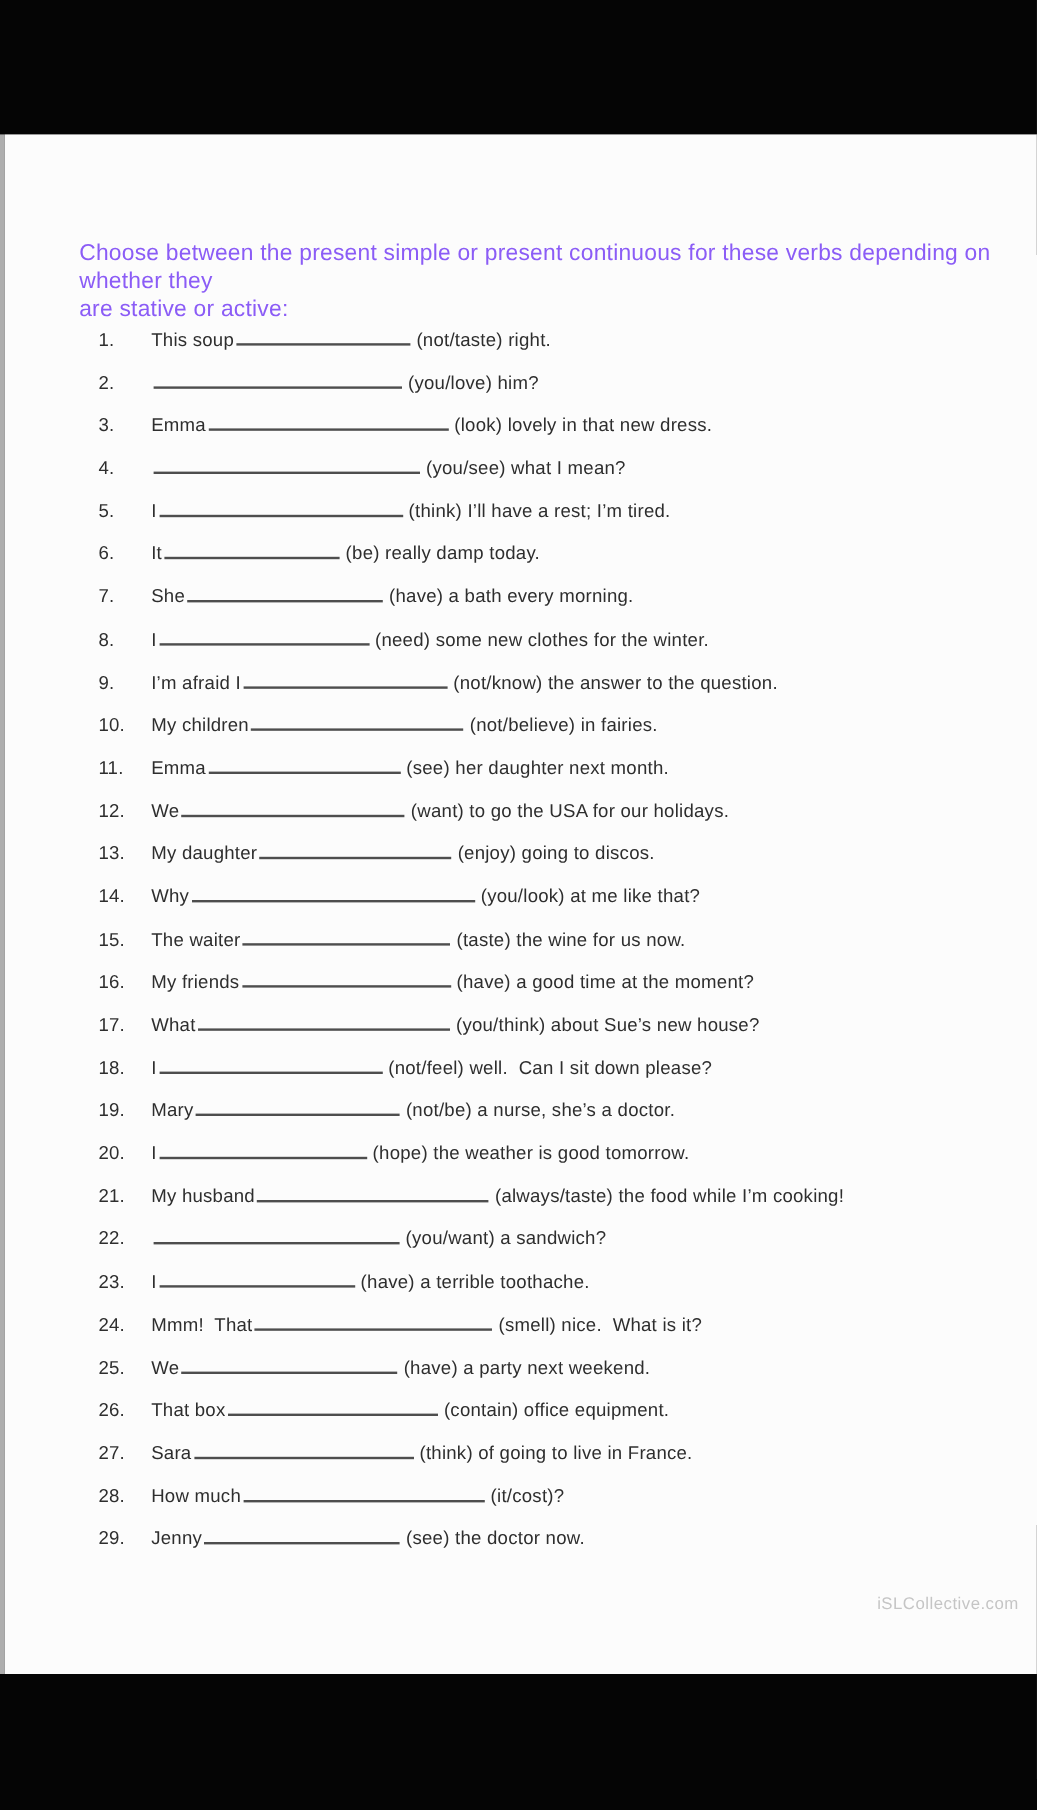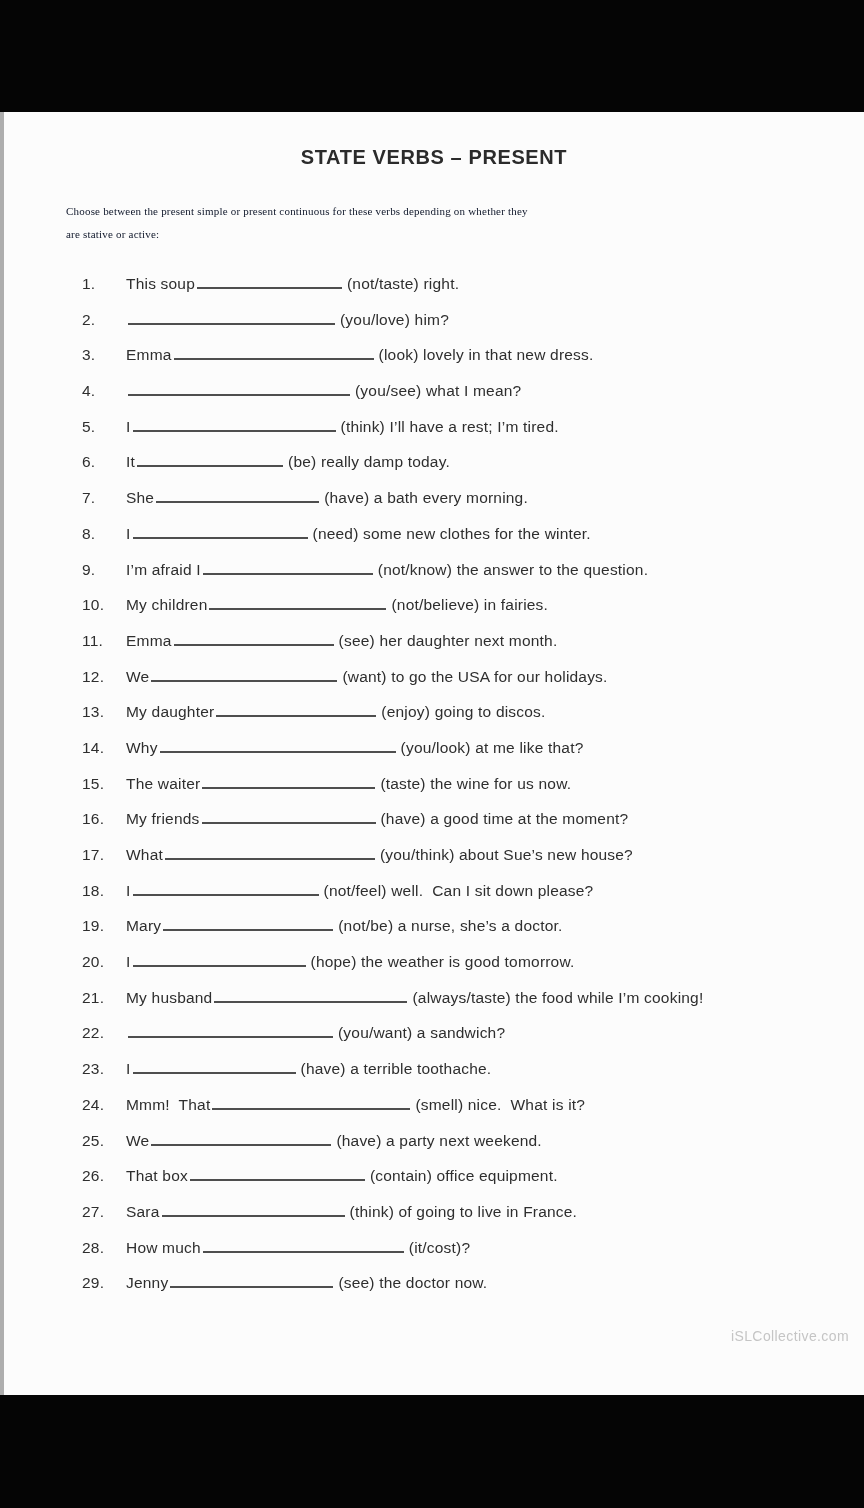--- a/index.html
+++ b/index.html
@@ -24,23 +24,22 @@
     background: #fcfcfc; color: #2f2f2f;
   }
   .title {
     position: absolute; top: 34px; left: 0; width: 100%;
     text-align: center;
     font-size: 20px; font-weight: 600; letter-spacing: 0.6px;
     color: #2b2b2b;
   }
   .instructions {
     position: absolute; top: 88px; left: 62px; right: 22px;
-    font-size: 11px; line-height: 23px; letter-spacing: 0.2px;
-    color: #0f172a;
-    font-family: Liberation Serif, serif;
+    font-size: 19px; line-height: 23px; letter-spacing: 0.2px;
+    color: #8b5cf6;
   }
   .items {
     position: absolute; top: 163px; left: 0; right: 18px;
   }
   .row {
     display: flex; align-items: baseline;
     height: 35.7px; padding-left: 78px;
     font-size: 15.5px; letter-spacing: 0.2px;
     color: #2e2e2e;
   }
@@ -59,21 +58,20 @@
   }
 </style>
 </head>
 <body>
 
 <div class="letterbox top"></div>
 <div class="letterbox bottom"></div>
 <div class="edge-strip"></div>
 
 <div class="paper">
-  <div class="title">STATE VERBS – PRESENT</div>
   <div class="instructions">
     <div>Choose between the present simple or present continuous for these verbs depending on whether they</div>
     <div>are stative or active:</div>
   </div>
   <div class="items">
   <div class="row">
     <span class="num">1.</span>
     <span class="pre">This soup</span>
     <span class="blank" style="width: 145px;"></span>
     <span class="post">(not/taste) right.</span>

